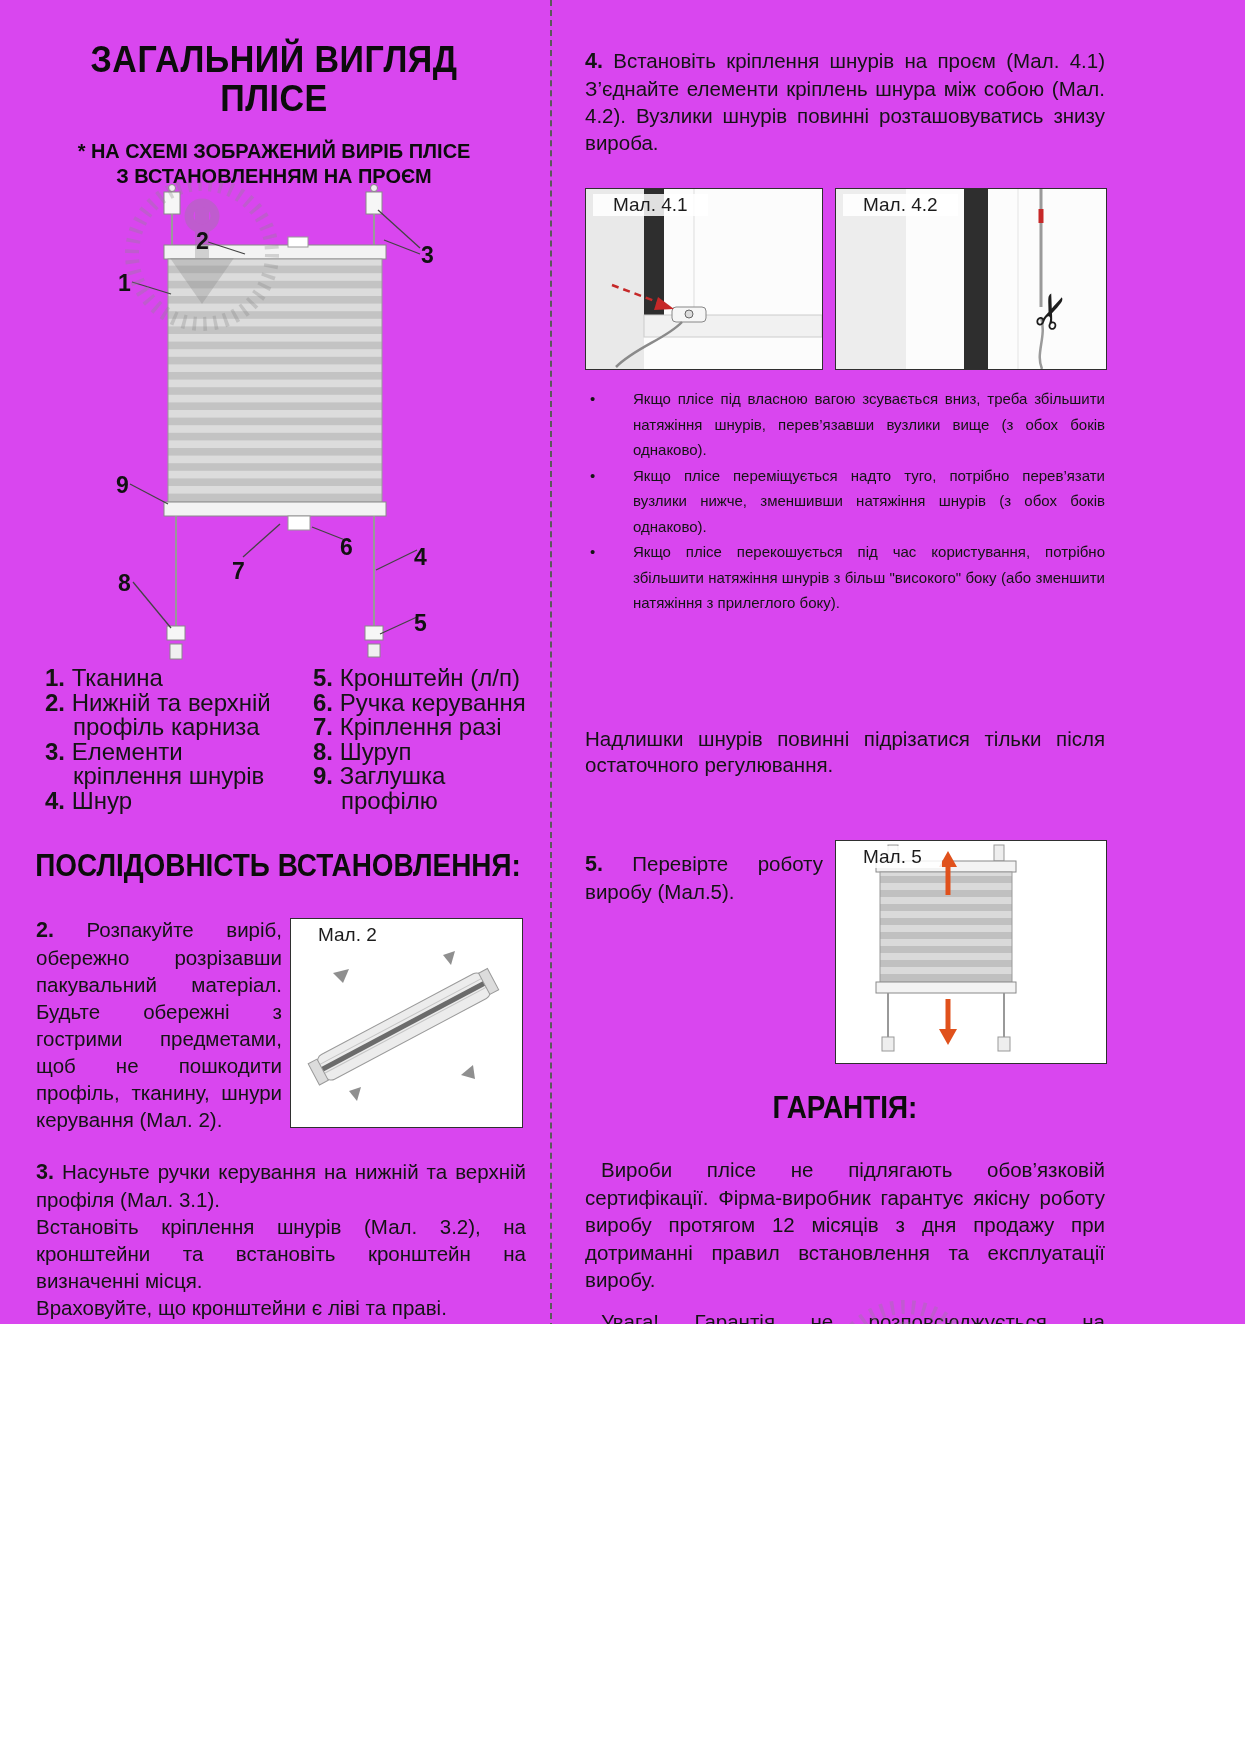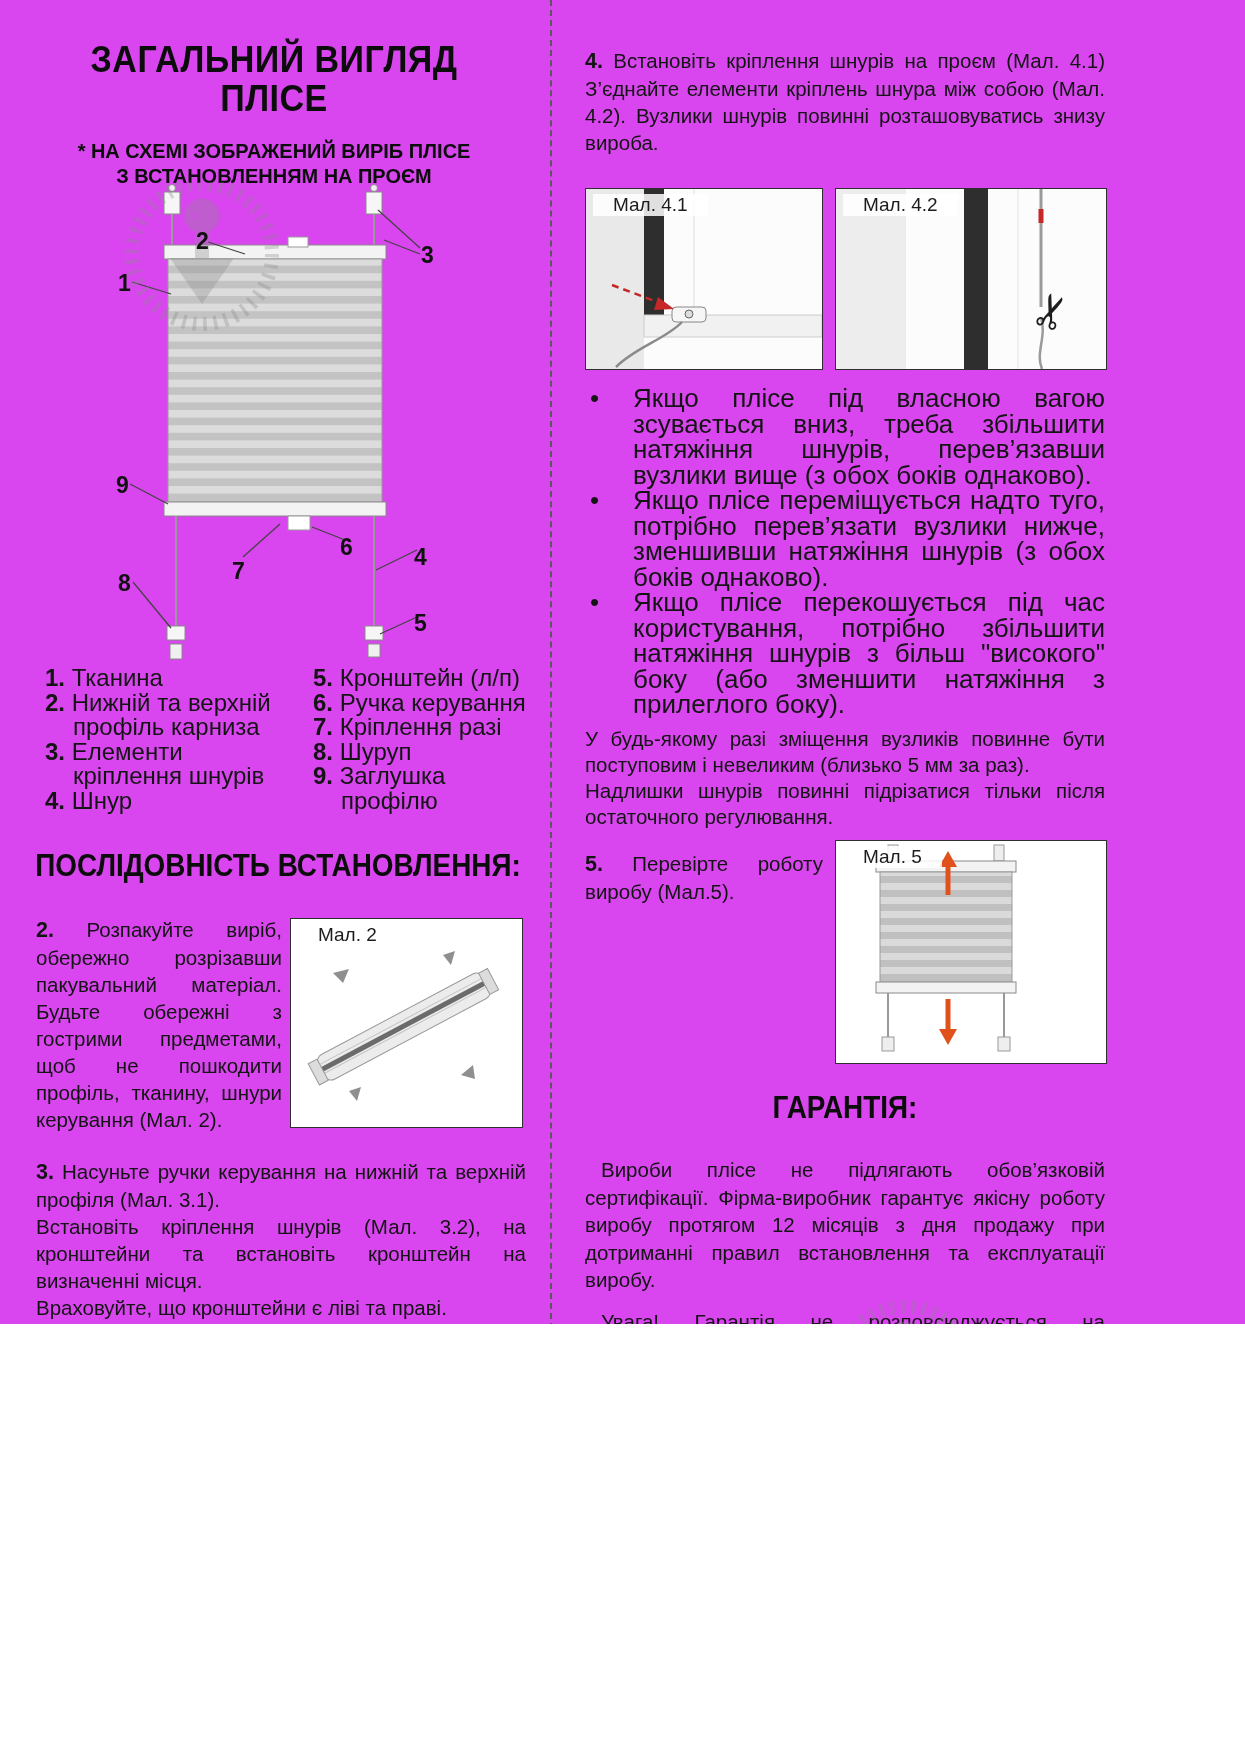--- a/index.html
+++ b/index.html
@@ -21,21 +21,21 @@
 
   
   .para { position:absolute; font-size:20.5px; line-height:27px; text-align:justify; }
   .para p { margin:0; }
   .step-num { font-weight:bold; font-size:21.5px; }
 
   #step2 { left:36px; top:916px; width:246px; }
   #step3 { left:36px; top:1158px; width:490px; }
   #step4 { left:585px; top:47px; width:520px; }
   #bullets { position:absolute; left:585px; top:386px; width:520px; }
-  .bullet { position:relative; padding-left:48px; font-size:26px; line-height:25.5px; text-align:justify; margin:0; }
+  .bullet { position:relative; padding-left:48px; font-size:15px; line-height:25.5px; text-align:justify; margin:0; }
   .bullet::before { content:"•"; position:absolute; left:5px; top:0; }
   #adjust-para { left:585px; top:726px; width:520px; line-height:26px; }
   #step5 { left:585px; top:850px; width:238px; }
   #warranty1 { left:585px; top:1156px; width:520px; text-indent:16px; line-height:27.5px; }
   #warranty2 { left:585px; top:1308px; width:520px; text-indent:16px; line-height:27.5px; }
 
   
   .legend { position:absolute; top:666px; font-size:24px; line-height:24.5px; }
   #legend-l { left:45px; width:248px; }
   #legend-r { left:313px; width:228px; }
@@ -275,21 +275,20 @@
     </svg>
   </div>
 
   <div id="bullets">
     <p class="bullet">Якщо плісе під власною вагою зсувається вниз, треба збільшити натяжіння шнурів, перев’язавши вузлики вище (з обох боків однаково).</p>
     <p class="bullet">Якщо плісе переміщується надто туго, потрібно перев’язати вузлики нижче, зменшивши натяжіння шнурів (з обох боків однаково).</p>
     <p class="bullet">Якщо плісе перекошується під час користування, потрібно збільшити натяжіння шнурів з більш "високого" боку (або зменшити натяжіння з прилеглого боку).</p>
   </div>
 
   <div class="para" id="adjust-para">
-    <p>У будь-якому разі зміщення вузликів повинне бути поступовим і невеликим (близько 5 мм за раз).</p>
     <p>Надлишки шнурів повинні підрізатися тільки після остаточного регулювання.</p>
   </div>
 
   <div class="para" id="step5">
     <span class="step-num">5.</span><span> Перевірте роботу виробу (Мал.5).</span>
   </div>
 
   <div class="figbox" id="fig5">
     <span class="fig-label">Мал. 5</span>
     <svg width="270" height="222" viewBox="0 0 270 222">

